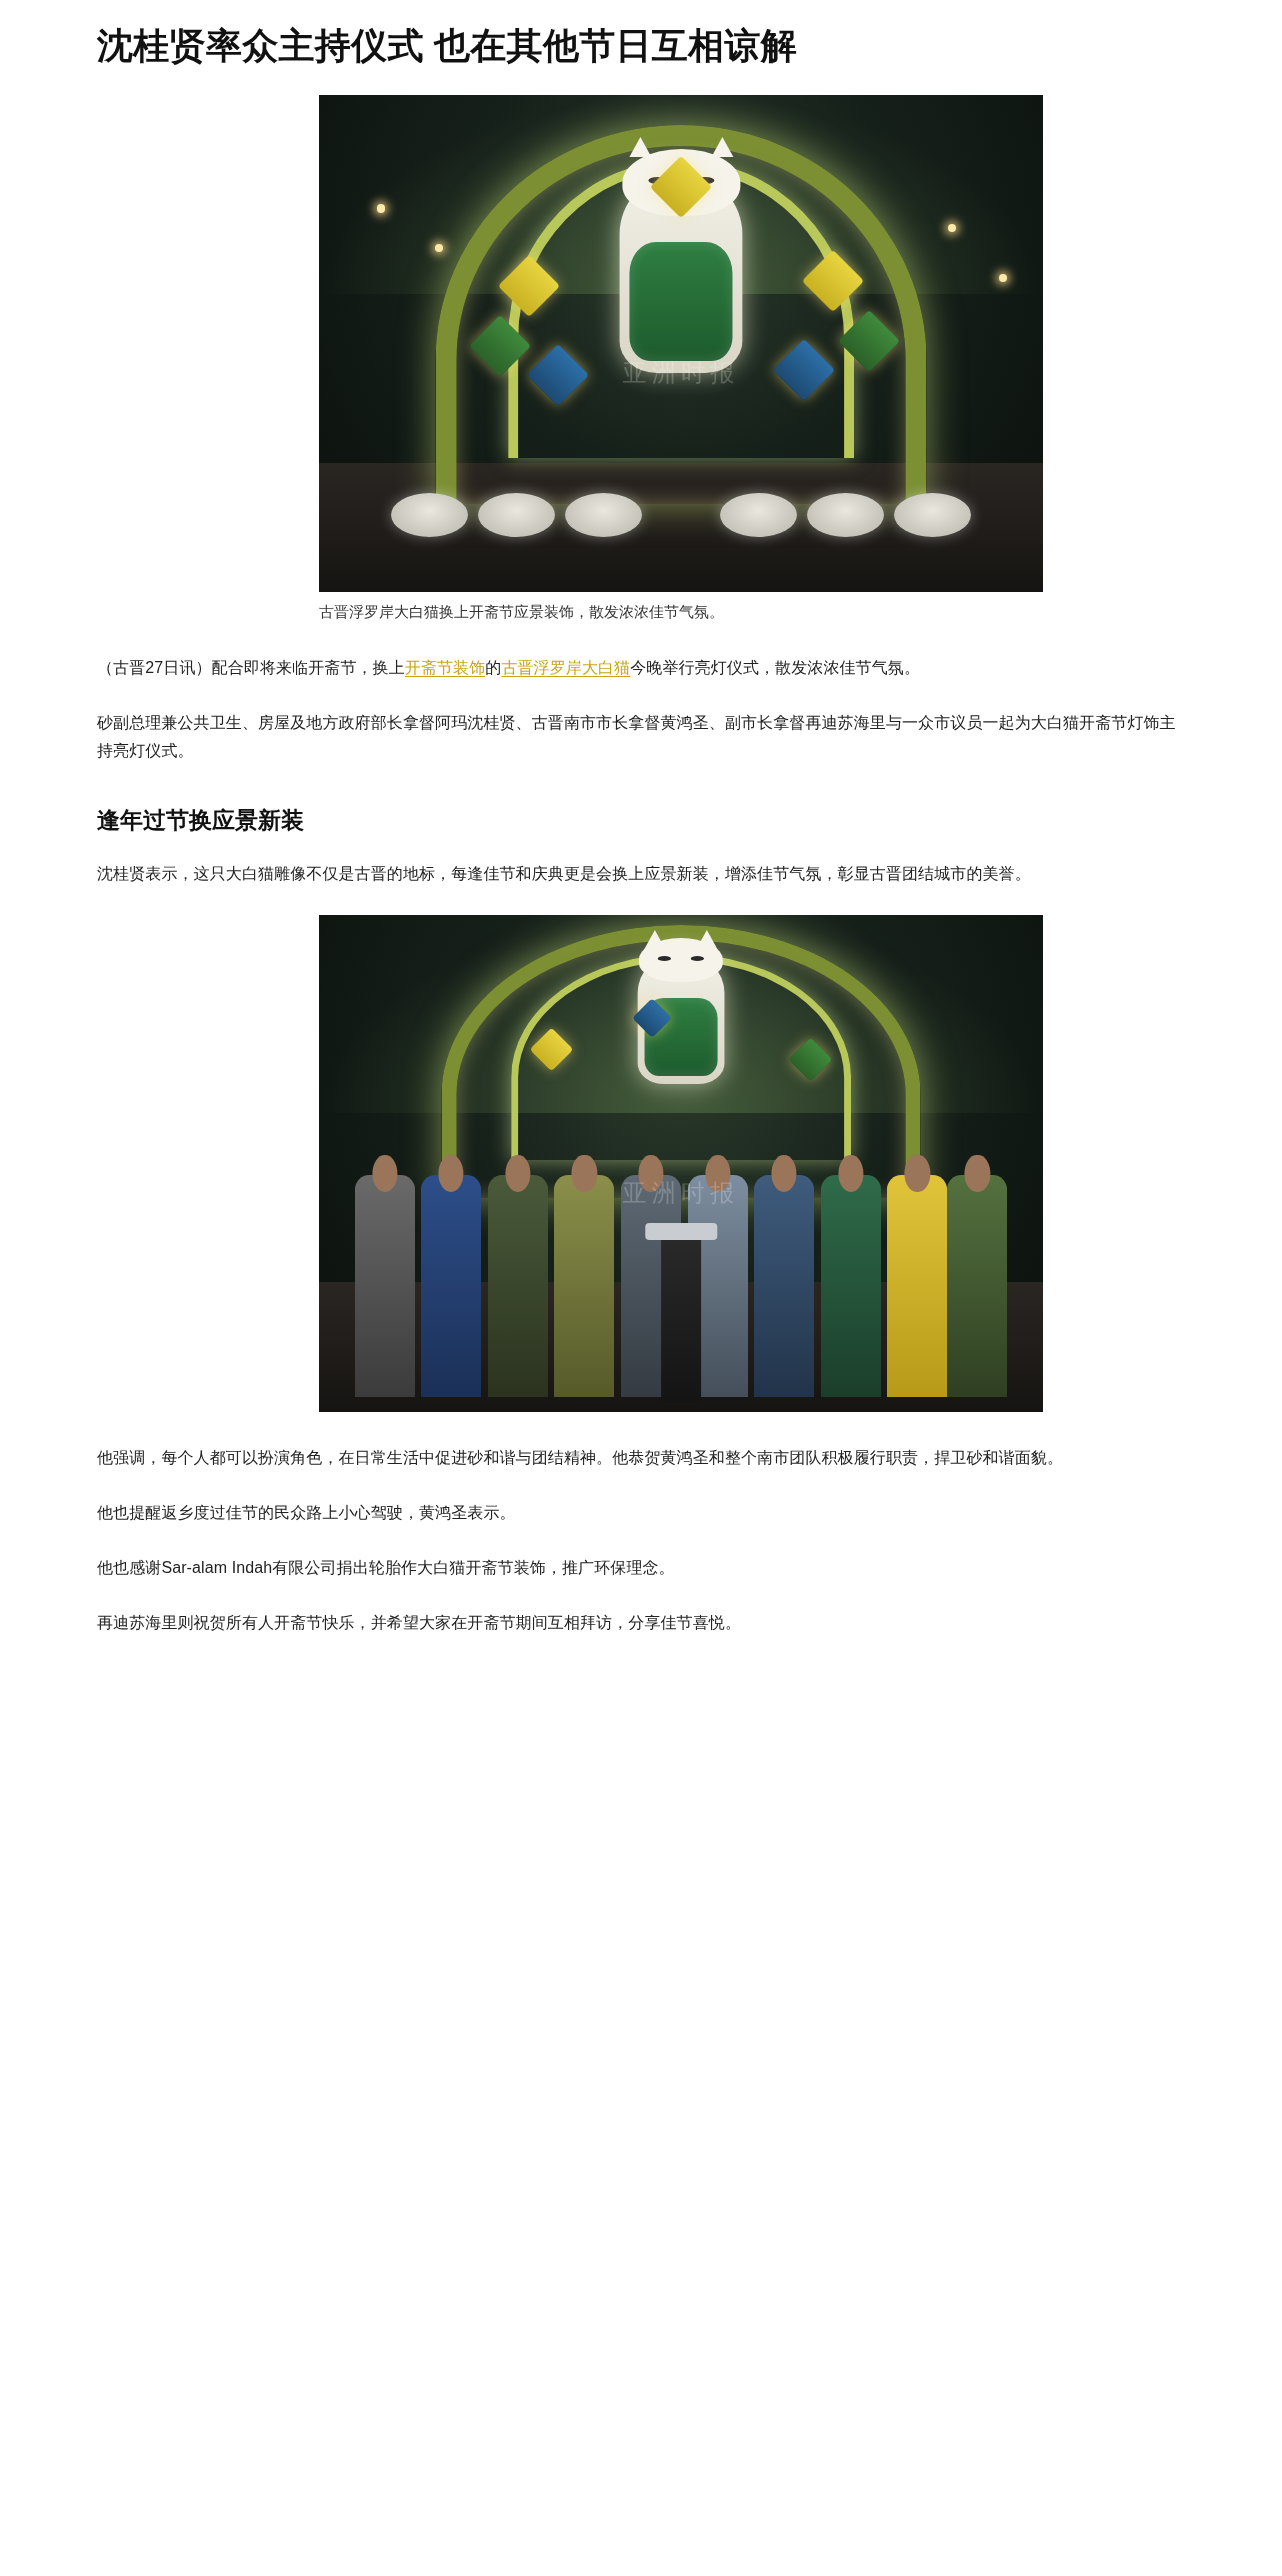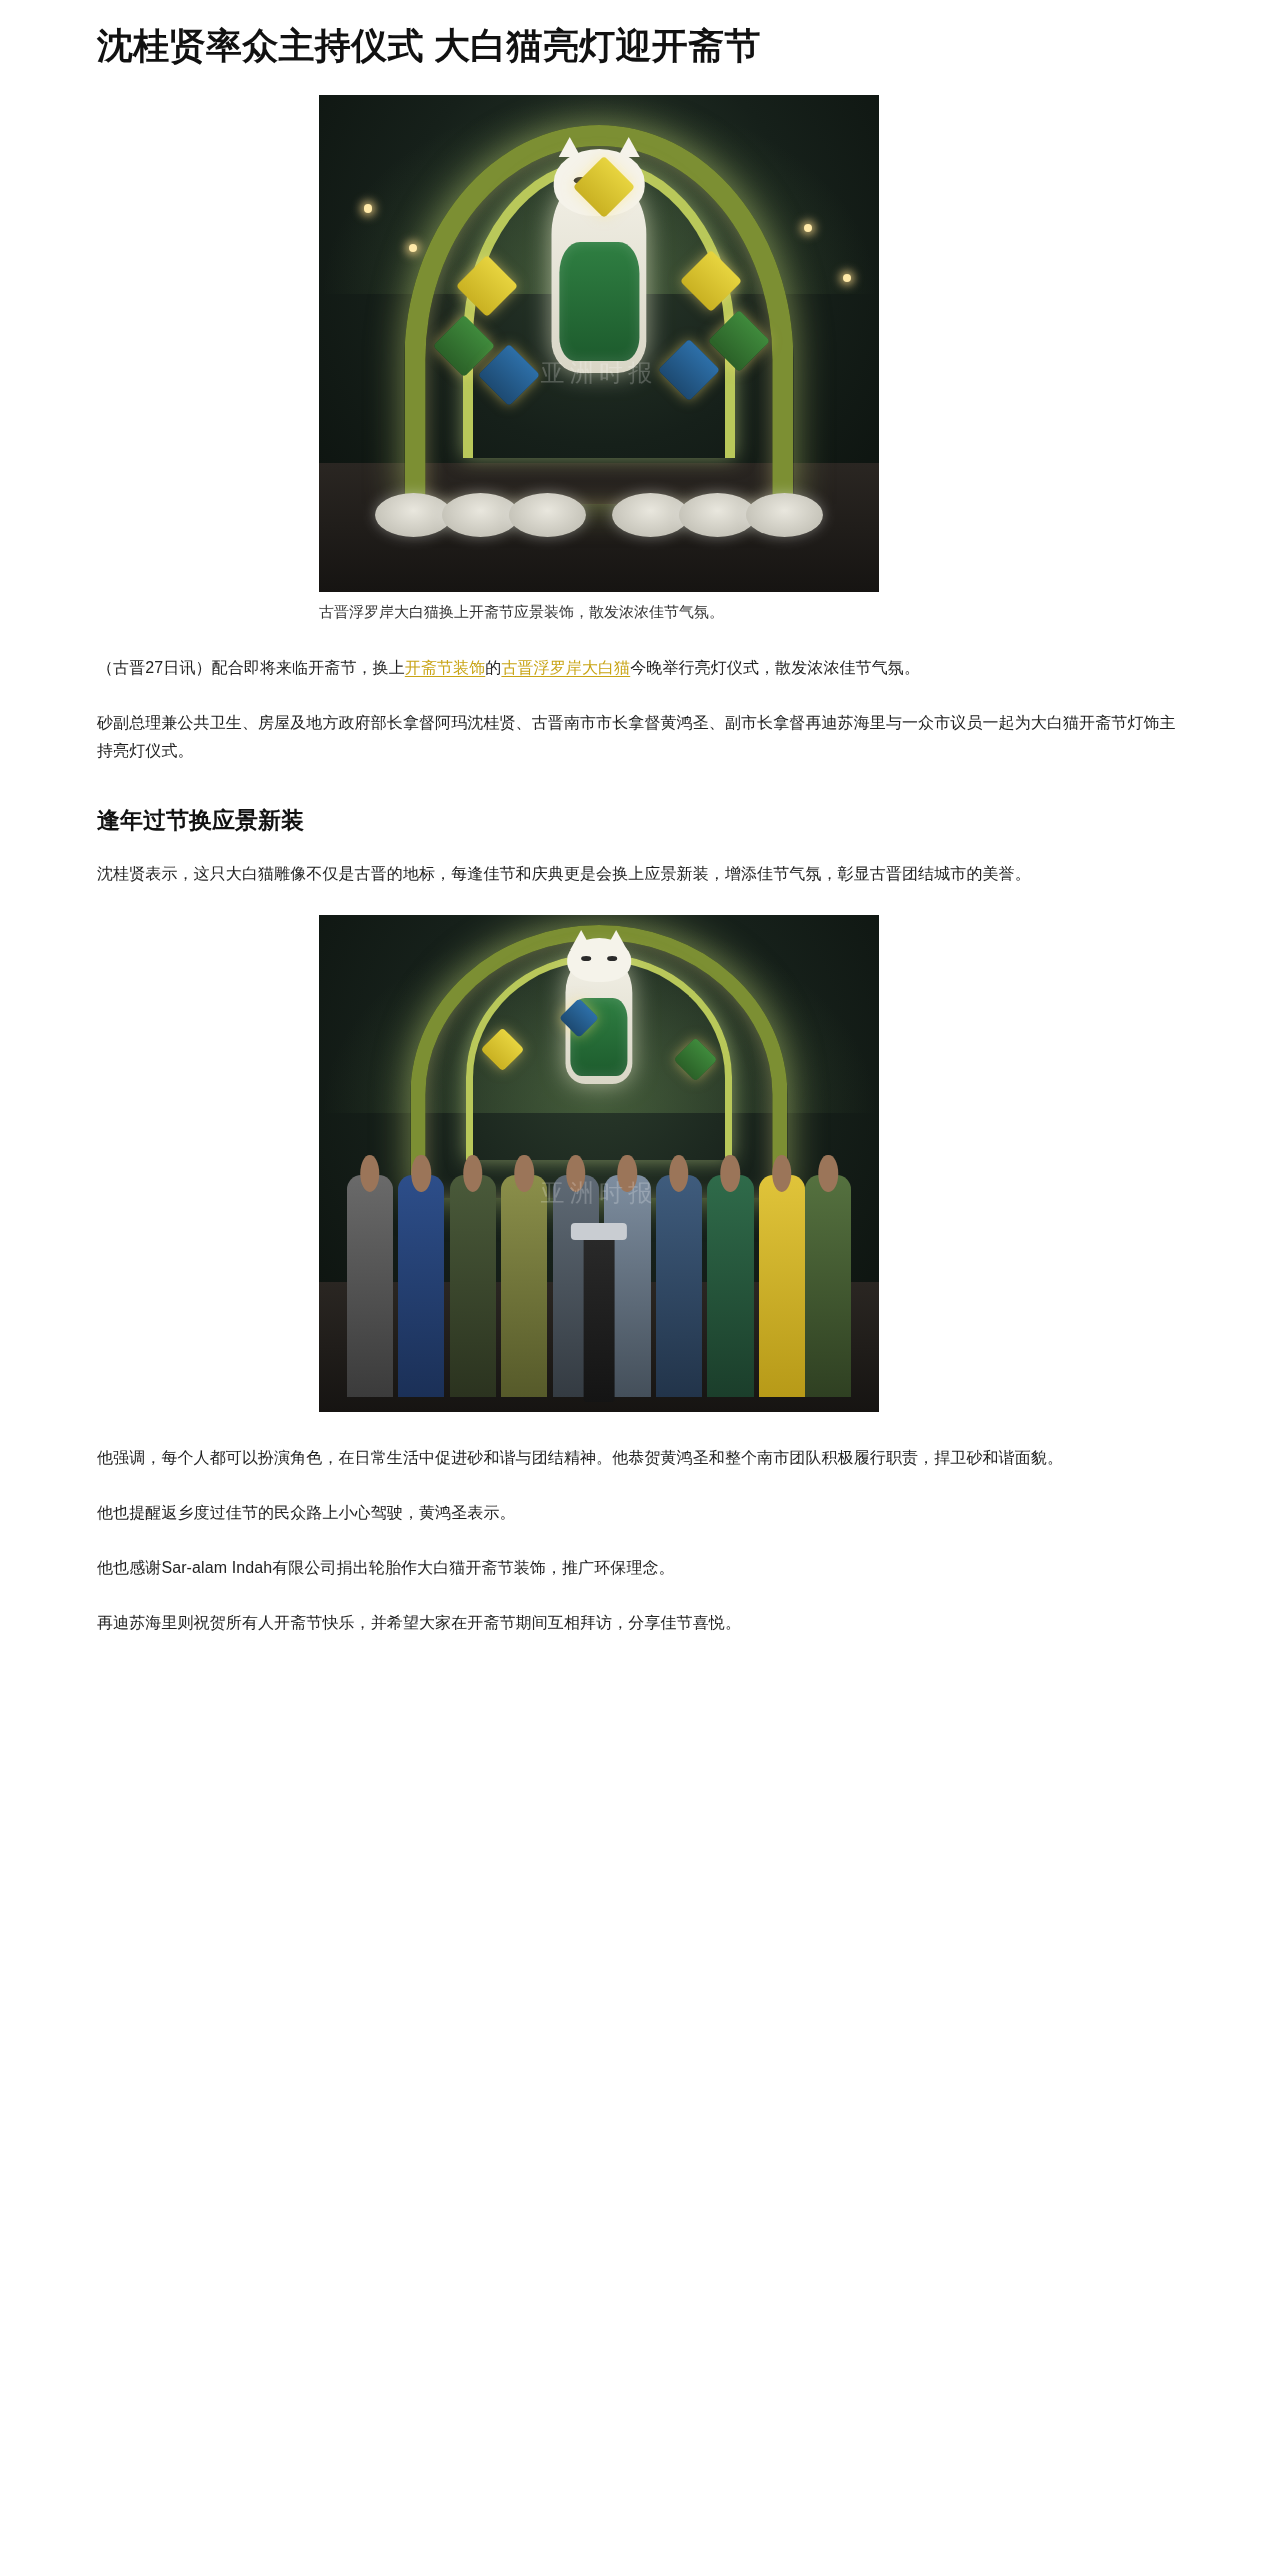--- a/index.html
+++ b/index.html
@@ -31,21 +31,21 @@
     margin: 0 0 30px 0;
     text-align: center;
   }
   .figure-image-wrap {
     display: inline-block;
     width: 644px;
     max-width: 100%;
   }
   .photo {
     position: relative;
-    width: 560px;
+    width: 724px;
     height: 497px;
     overflow: hidden;
     background: #0b1410;
     display: block;
   }
   .photo-2 {
     height: 497px;
   }
   .figure-caption {
     width: 644px;
@@ -251,21 +251,21 @@
     height: 10%;
     background: #c9cdd2;
     border-radius: 4.1px;
   }
 </style>
 </head>
 <body>
 
 <div class="page">
 
-  <h1 class="article-title">沈桂贤率众主持仪式 大白猫亮灯迎开斋节</h1>
+  <h1 class="article-title">沈桂贤率众主持仪式 也在其他节日互相谅解</h1>
 
   <figure class="figure">
     <div class="figure-image-wrap">
       <div class="photo">
         <div class="scene">
           <div class="sky-glow"></div>
           <div class="ground"></div>
 
           <div class="arch"></div>
           <div class="arch-inner"></div>

